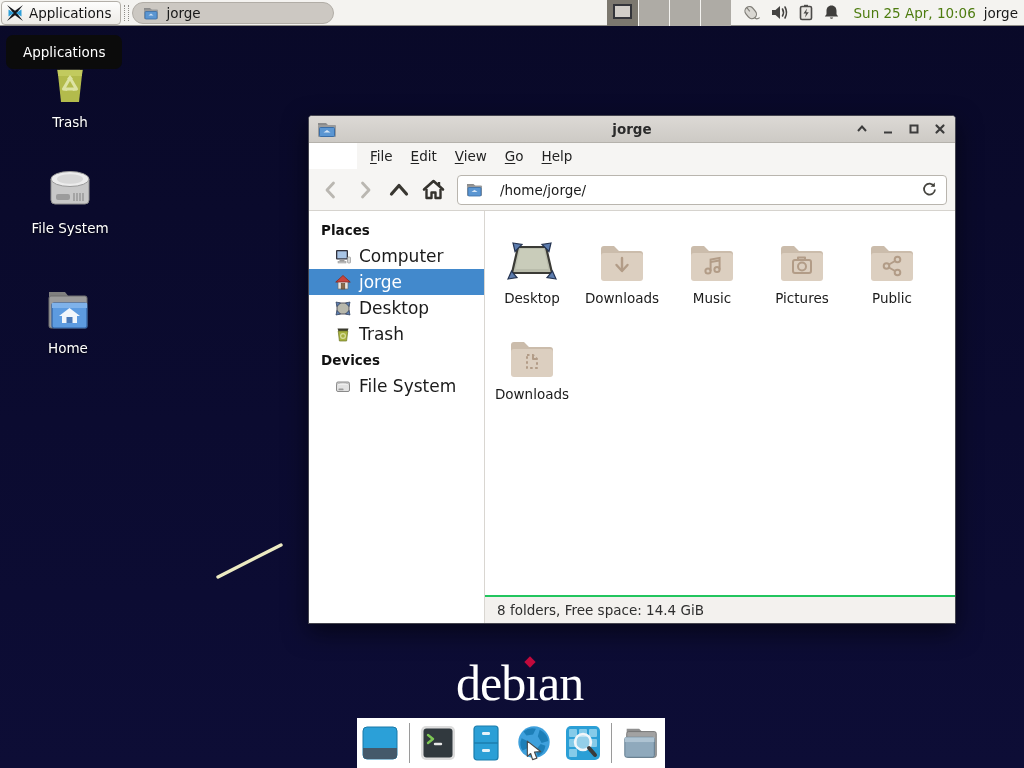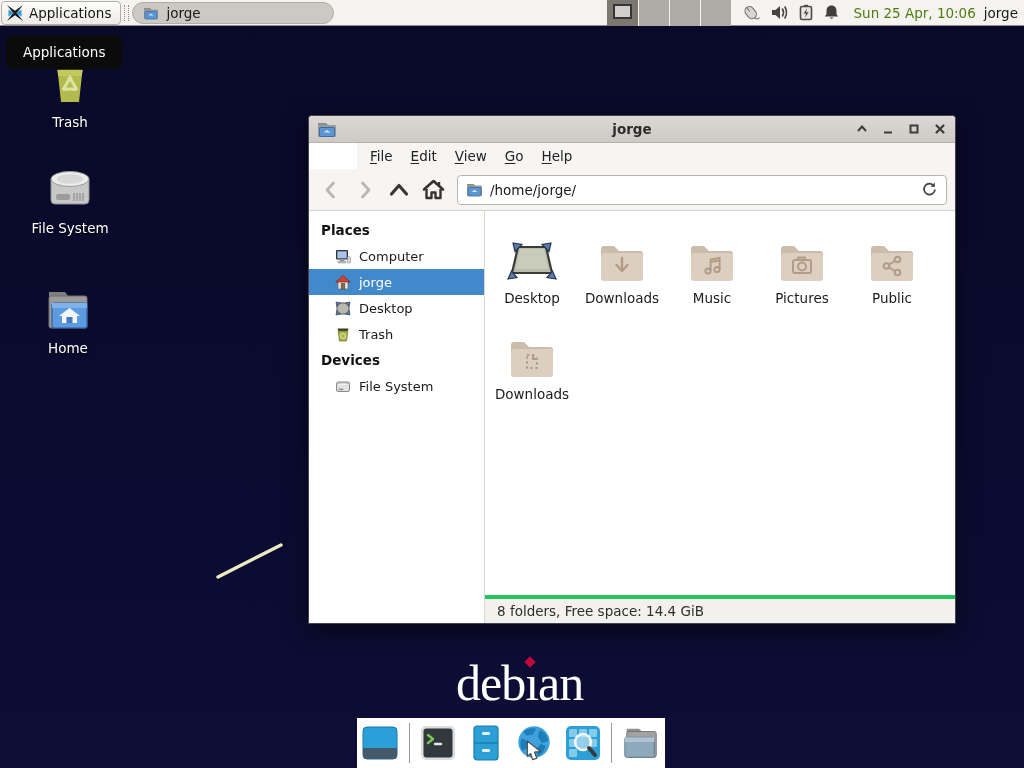--- a/index.html
+++ b/index.html
@@ -91,47 +91,47 @@
   .menubar .mitem { padding:4px 9px; font-size:13.5px; color:#222; }
   .menubar .mitem u { text-underline-offset:2px; }
   .toolbar {
     height:42px; background:#f6f5f3; border-bottom:1px solid #d6d3ce;
     display:flex; align-items:center; padding:0 8px; gap:6px;
   }
   .nav-btn { width:28px; height:28px; display:flex; align-items:center; justify-content:center; border-radius:3px; }
   .path-entry {
     flex:1; height:30px; margin-left:4px; background:#fff;
     border:1px solid #b9b5ae; border-radius:4px;
-    display:flex; align-items:center; padding:0 8px; gap:7px;
+    display:flex; align-items:center; padding:0 8px; gap:17px;
   }
   .path-entry .ptext { flex:1; font-size:13.5px; color:#1a1a1a; }
   .win-body { flex:1; display:flex; min-height:0; }
   .sidebar {
     width:176px; background:#ffffff; border-right:1px solid #d9d6d1;
     padding-top:6px; flex-shrink:0;
   }
   .side-header { font-weight:bold; font-size:13.5px; color:#111; padding:5px 12px 5px 12px; }
   .side-item {
     height:26px; display:flex; align-items:center; gap:8px; padding-left:26px;
-    font-size:13px; color:#1b1b1b;
+    font-size:17px; color:#1b1b1b;
   }
   .side-item.selected { background:#4289cc; color:#ffffff; }
   .main-pane { flex:1; position:relative; background:#ffffff; }
   .files-grid {
     display:flex; flex-wrap:wrap; padding:16px 0 0 2px;
   }
   .file-cell {
     width:90px; height:96px; display:flex; flex-direction:column;
     align-items:center; justify-content:flex-start; padding-top:4px;
   }
   .file-cell .ficon { height:52px; display:flex; align-items:flex-end; justify-content:center; }
   .file-cell .fname { margin-top:7px; font-size:13.5px; color:#1b1b1b; }
   .statusbar {
     position:absolute; left:0; right:0; bottom:0; height:28px;
-    background:#f3f1ee; border-top:4px solid #22c55e;
+    background:#f3f1ee; border-top:2px solid #22c55e;
     display:flex; align-items:center; padding-left:12px;
     font-size:13.5px; color:#2e2e2e;
   }
 
   
   .debian-logo {
     position:absolute; left:456px; top:656px;
     font-family:"Liberation Serif","DejaVu Serif",serif;
     font-size:50px; color:#ffffff; letter-spacing:-1px; line-height:1.1;
   }

